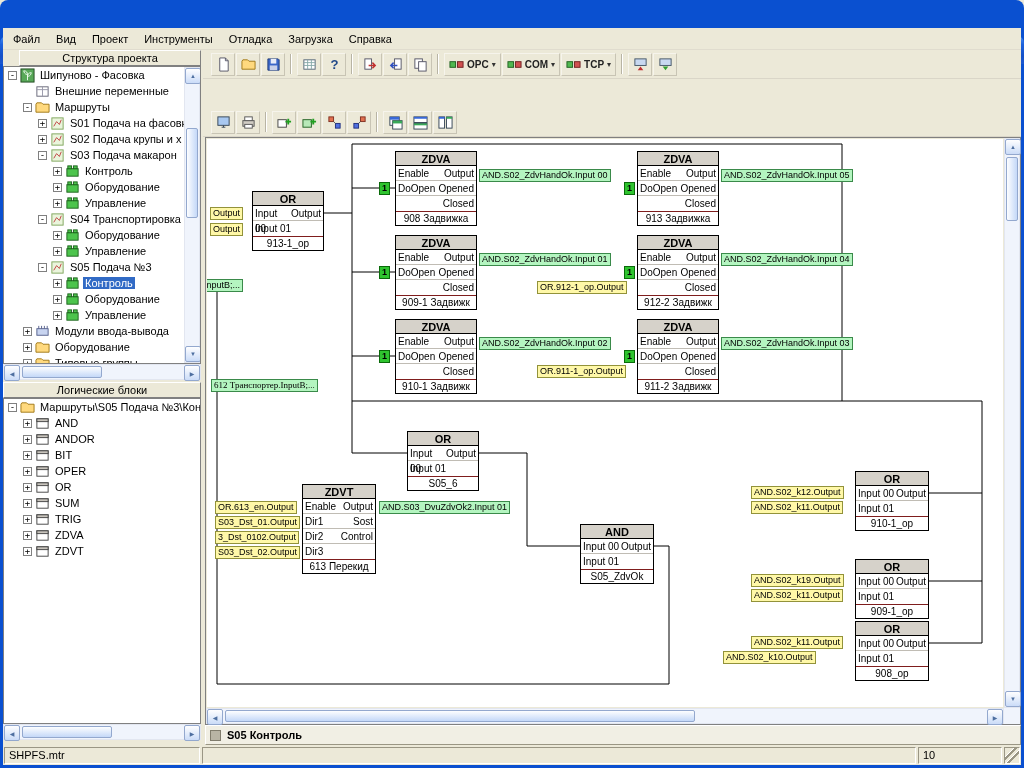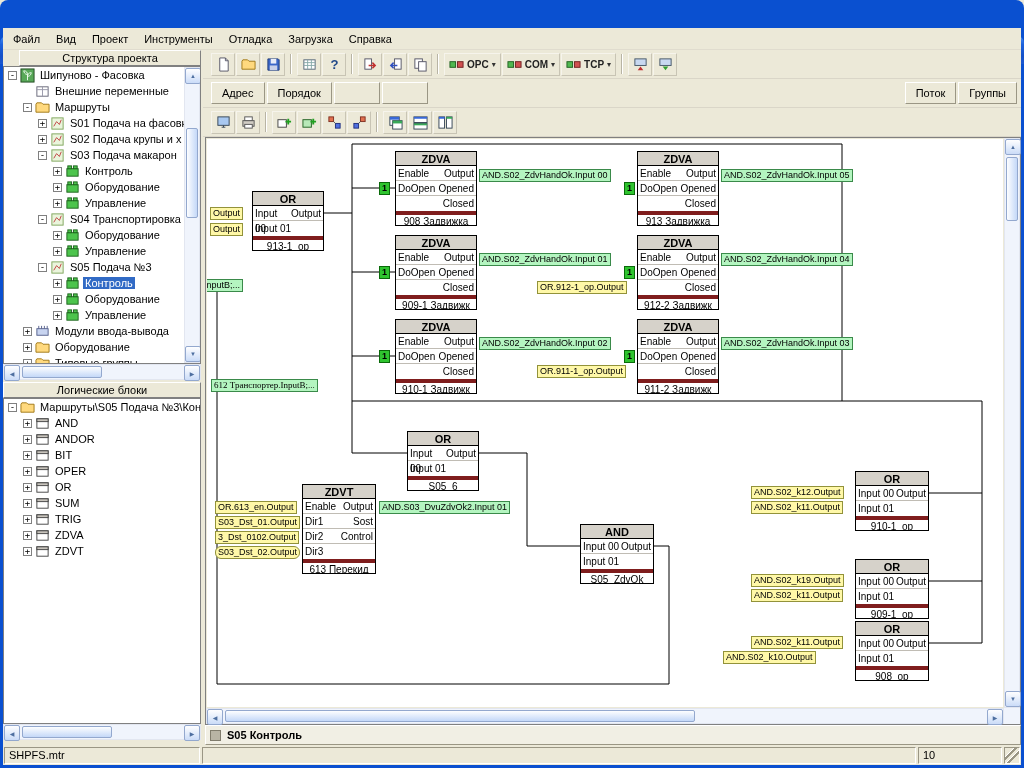--- a/index.html
+++ b/index.html
@@ -81,21 +81,21 @@
 #canvas{position:absolute;left:1px;top:1px;right:17px;bottom:17px;background:#FFF;overflow:hidden;}
 #cvcorner{position:absolute;right:0;bottom:0;width:16px;height:16px;background:#F0F4FC;}
 #wires{position:absolute;left:0;top:0;z-index:1;}
 #wires polyline{fill:none;stroke:#000;stroke-width:1;}
 .fblock{position:absolute;background:#FFF;border:1px solid #000;z-index:2;}
 .fb-head{height:14px;line-height:14px;text-align:center;font-weight:bold;font-size:11px;
   background:#D6D2CA;border-bottom:1px solid #000;}
 .fb-row{height:15px;line-height:15px;display:flex;justify-content:space-between;font-size:10px;
   padding:0 2px;border-bottom:1px solid #C0BCB4;}
 .fb-rows .fb-row:last-child{border-bottom:none;}
-.fb-foot{height:14px;line-height:14px;text-align:center;font-size:10px;border-top:4px solid #7f1d1d;
+.fb-foot{height:14px;line-height:14px;text-align:center;font-size:10px;border-top:1px solid #7f1d1d;
   white-space:nowrap;overflow:hidden;}
 .plabel{position:absolute;z-index:3;font-size:9px;line-height:11px;height:13px;padding:0 2px;
   border:1px solid #4A4A4A;white-space:nowrap;}
 .plabel.green{background:#B4F5C0;border-color:#3A8A4A;}
 .plabel.yellow{background:#FFF8A8;border-color:#92923A;}
 .plabel.const{background:#2FC42F;border-color:#0A6A0A;font-weight:bold;width:11px;text-align:center;padding:0;}
 
 #pagebar{position:absolute;left:2px;right:0;top:675px;height:20px;display:flex;align-items:center;
   gap:6px;padding-left:4px;border:1px solid;border-color:#FFF #9A9684 #9A9684 #FFF;background:#F1EFE4;}
 #pagesq{width:11px;height:11px;background:#B8B4A4;border:1px solid #807C6C;}
@@ -571,32 +571,20 @@
           </span>
           <span class="tb-btn">
             <span class="icon">
               <svg width="15" height="15" viewBox="0 0 16 16">
                 <rect x="2" y="2" width="12" height="7" fill="#C8D8F0" stroke="#456"></rect>
                 <path d="M5 10l3 4 3-4z" fill="#30A030"></path>
               </svg>
             </span>
           </span>
         </div>
-      <div class="tbrow" id="tb2">
-        <div id="tb2left">
-            <span class="flat-btn">Адрес</span>
-            <span class="flat-btn">Порядок</span>
-            <span class="flat-btn blank"></span>
-            <span class="flat-btn blank"></span>
-          </div>
-        <div id="tb2right">
-            <span class="flat-btn">Поток</span>
-            <span class="flat-btn">Группы</span>
-          </div>
-      </div>
       <div class="tbrow" id="tb3">
           <span class="tb-btn">
             <span class="icon">
               <svg width="15" height="15" viewBox="0 0 16 16">
                 <rect x="2" y="2" width="12" height="9" fill="#A8C8F0" stroke="#345"></rect>
                 <path d="M6 13h4M8 11v2" stroke="#345"></path>
               </svg>
             </span>
           </span>
           <span class="tb-btn">
@@ -923,21 +911,21 @@
             <div class="plabel green" style="left: 514px; top: 30px;">AND.S02_ZdvHandOk.Input 05</div>
             <div class="plabel green" style="left: 514px; top: 114px;">AND.S02_ZdvHandOk.Input 04</div>
             <div class="plabel green" style="left: 514px; top: 198px;">AND.S02_ZdvHandOk.Input 03</div>
             <div class="plabel yellow" style="left: 330px; top: 142px;">OR.912-1_op.Output</div>
             <div class="plabel yellow" style="left: 330px; top: 226px;">OR.911-1_op.Output</div>
             <div class="plabel green" style="left: -6px; top: 140px;">InputB;...</div>
             <div class="plabel green" style="left: 4px; top: 240px; font-family: Liberation Serif, serif;">612 Транспортер.InputB;...</div>
             <div class="plabel yellow" style="left: 8px; top: 362px;">OR.613_en.Output</div>
             <div class="plabel yellow" style="left: 8px; top: 377px;">S03_Dst_01.Output</div>
             <div class="plabel yellow" style="left: 8px; top: 392px;">3_Dst_0102.Output</div>
-            <div class="plabel yellow" style="left: 8px; top: 407px; border-radius: 6px;">S03_Dst_02.Output</div>
+            <div class="plabel yellow" style="left: 8px; top: 407px;">S03_Dst_02.Output</div>
             <div class="plabel green" style="left: 172px; top: 362px;">AND.S03_DvuZdvOk2.Input 01</div>
             <div class="plabel yellow" style="left: 544px; top: 347px;">AND.S02_k12.Output</div>
             <div class="plabel yellow" style="left: 544px; top: 362px;">AND.S02_k11.Output</div>
             <div class="plabel yellow" style="left: 544px; top: 435px;">AND.S02_k19.Output</div>
             <div class="plabel yellow" style="left: 544px; top: 450px;">AND.S02_k11.Output</div>
             <div class="plabel yellow" style="left: 544px; top: 497px;">AND.S02_k11.Output</div>
             <div class="plabel yellow" style="left: 516px; top: 512px;">AND.S02_k10.Output</div>
           </div>
         <div class="sb sbv" id="cvsb">
             <span class="sbbtn">▲</span>

